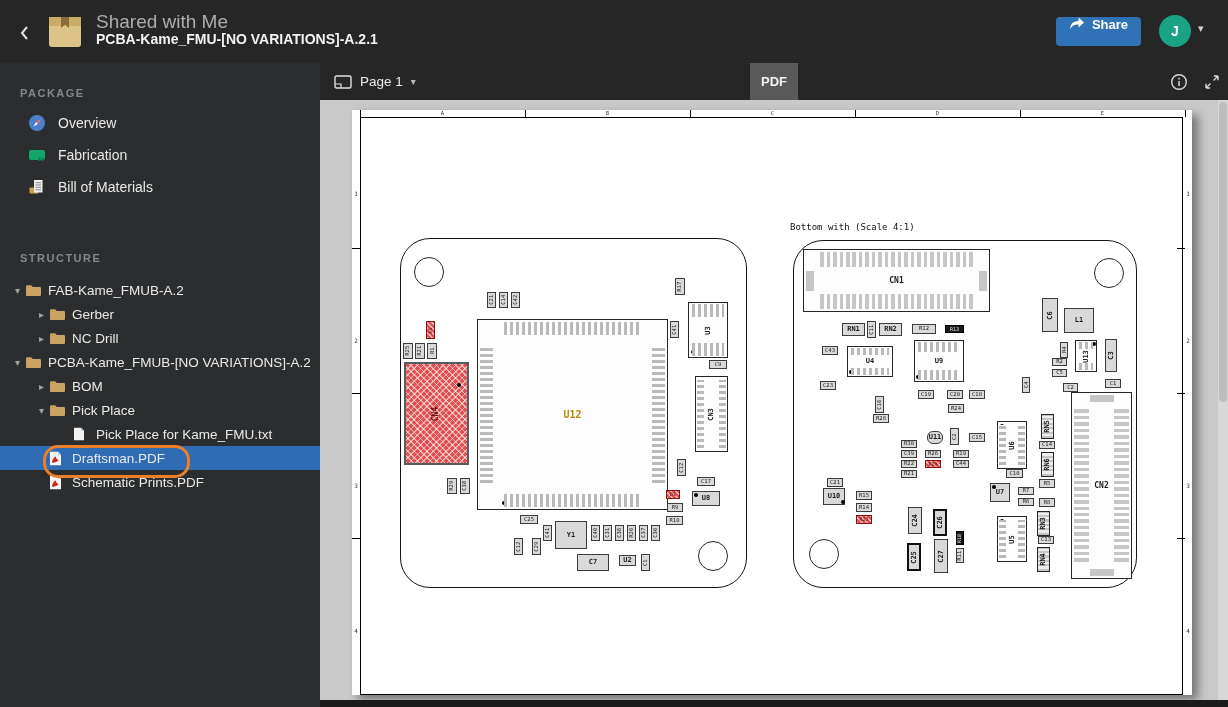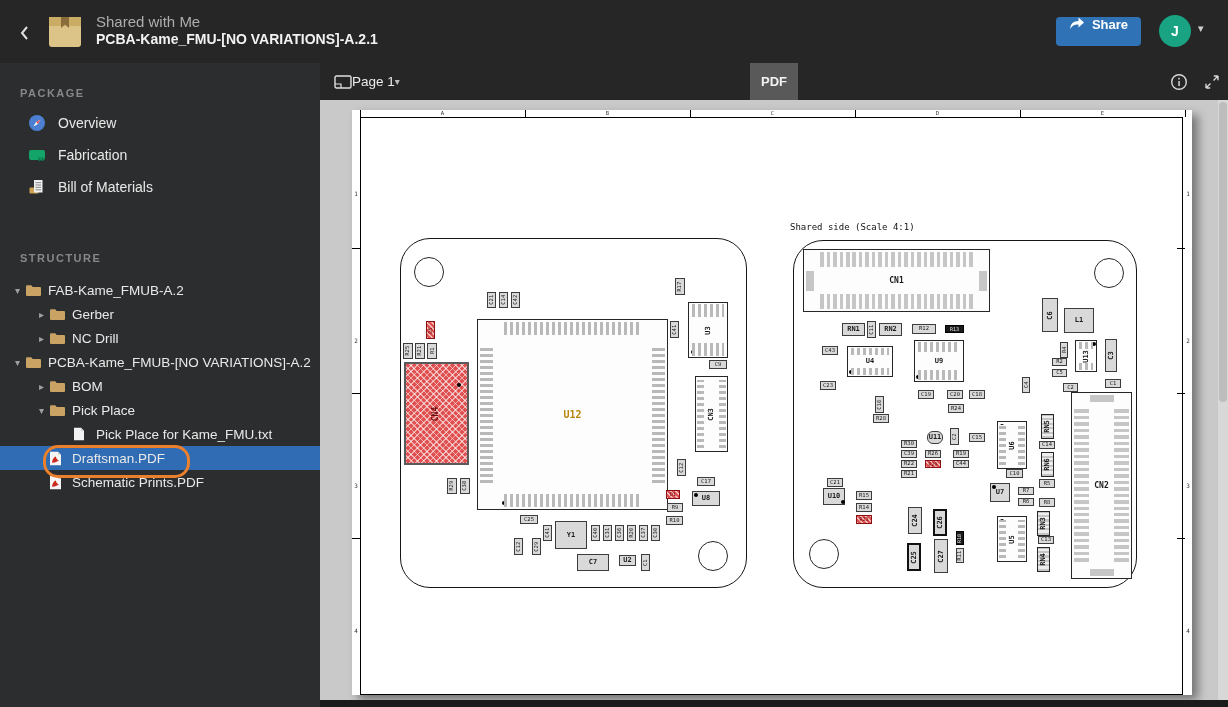--- a/index.html
+++ b/index.html
@@ -3,21 +3,21 @@
 <meta charset="utf-8">
 <style>
   html,body{margin:0;padding:0;background:#111;}
   .app{position:relative;width:1228px;height:707px;overflow:hidden;font-family:"Liberation Sans",sans-serif;background:#262626;}
 
   
   .topbar{position:absolute;left:0;top:0;width:1228px;height:63px;background:#262626;}
   .back-btn{position:absolute;left:12px;top:21px;width:24px;height:24px;display:flex;align-items:center;justify-content:center;cursor:pointer;}
   .pkg-icon{position:absolute;left:47px;top:13px;width:36px;height:36px;}
   .tb-texts{position:absolute;left:96px;top:14px;}
-  .tb-crumb{font-size:15px;color:#adadad;line-height:16px;}
+  .tb-crumb{font-size:19px;color:#adadad;line-height:16px;}
   .tb-title{font-size:14px;font-weight:bold;color:#f2f2f2;line-height:19px;}
   .share-btn{position:absolute;left:1056px;top:17px;width:85px;height:29px;background:#2f72b6;border-radius:4px;display:flex;justify-content:center;gap:7px;cursor:pointer;}
   .share-btn span{color:#fff;font-size:13px;font-weight:bold;}
   .avatar{position:absolute;left:1159px;top:15px;width:32px;height:32px;border-radius:50%;background:#19a383;display:flex;align-items:center;justify-content:center;color:#fff;font-size:14px;font-weight:bold;cursor:pointer;}
   .av-caret{position:absolute;left:1198px;top:22px;color:#cfcfcf;font-size:11px;cursor:pointer;}
 
   
   .sidebar{position:absolute;left:0;top:63px;width:320px;height:644px;background:#2b2d2e;overflow:hidden;}
   .section-h{position:absolute;left:20px;font-size:11px;font-weight:bold;letter-spacing:1.5px;color:#85898c;}
   #pkg-list{position:absolute;left:0;top:44px;width:320px;}
@@ -27,21 +27,21 @@
   .tree-row{height:24px;display:flex;align-items:center;cursor:pointer;position:relative;}
   .tree-row.sel{background:#2f6cb3;}
   .caret{width:15px;text-align:center;color:#9ea1a3;font-size:10px;flex:0 0 15px;}
   .ticon{width:18px;flex:0 0 18px;display:flex;align-items:center;}
   .tlabel{color:#e9e9e9;font-size:13.5px;margin-left:5px;white-space:nowrap;}
   .annotation{position:absolute;left:43px;top:382px;width:141px;height:27px;border:3px solid #ea7f2c;border-radius:15px;pointer-events:none;}
 
   
   .main{position:absolute;left:320px;top:63px;width:908px;height:644px;}
   .vtoolbar{position:absolute;left:0;top:0;width:908px;height:37px;background:#262626;}
-  .page-ctl{position:absolute;left:14px;top:0;height:37px;display:flex;align-items:center;cursor:pointer;}
+  .page-ctl{position:absolute;left:14px;top:0;height:37px;display:flex;align-items:center;gap:8px;cursor:pointer;}
   .page-ctl .pl{color:#ececec;font-size:13.5px;}
   .page-ctl .pc{color:#bdbdbd;font-size:10px;}
   .pdf-tab{position:absolute;left:430px;top:0;width:48px;height:37px;background:#595959;color:#f2f2f2;font-size:13px;font-weight:bold;display:flex;align-items:center;justify-content:center;cursor:pointer;}
   .ibtn{position:absolute;top:9px;width:20px;height:20px;display:flex;align-items:center;justify-content:center;cursor:pointer;}
   .viewer{position:absolute;left:0;top:37px;width:908px;height:607px;background:#c9c9c9;overflow:hidden;}
   .vscroll{position:absolute;right:0;top:0;width:10px;height:600px;background:#d8d8d8;}
   .vthumb{position:absolute;right:1px;top:2px;width:8px;height:300px;background:#bdbdbd;border-radius:4px;}
   .hstrip{position:absolute;left:0;bottom:0;width:908px;height:7px;background:#1b1b1b;}
 
   
@@ -277,21 +277,21 @@
       <div class="ibtn" style="left:882px;">
         <svg width="16" height="16">
             <path d="M9.5 6.5 L14 2 M14 2 h-4.2 M14 2 v4.2" stroke="#d8d8d8" stroke-width="1.4" fill="none"></path>
             <path d="M6.5 9.5 L2 14 M2 14 h4.2 M2 14 v-4.2" stroke="#d8d8d8" stroke-width="1.4" fill="none"></path>
           </svg>
       </div>
     </div>
     <div class="viewer">
       <div class="page" id="pdfpage">
         <div class="frame"></div>
-        <div class="pdf-subtitle">Shared side (Scale 4:1)</div>
+        <div class="pdf-subtitle">Bottom with (Scale 4:1)</div>
       <div class="gl" style="left: 8px;">A</div>
           <div class="gl" style="left: 173px;">B</div>
           <div class="gl" style="left: 338px;">C</div>
           <div class="gl" style="left: 503px;">D</div>
           <div class="gl" style="left: 668px;">E</div>
           <div class="gt" style="left: 8px; top: 0px; width: 1px; height: 7px;"></div>
           <div class="gt" style="left: 173px; top: 0px; width: 1px; height: 7px;"></div>
           <div class="gt" style="left: 338px; top: 0px; width: 1px; height: 7px;"></div>
           <div class="gt" style="left: 503px; top: 0px; width: 1px; height: 7px;"></div>
           <div class="gt" style="left: 668px; top: 0px; width: 1px; height: 7px;"></div>

